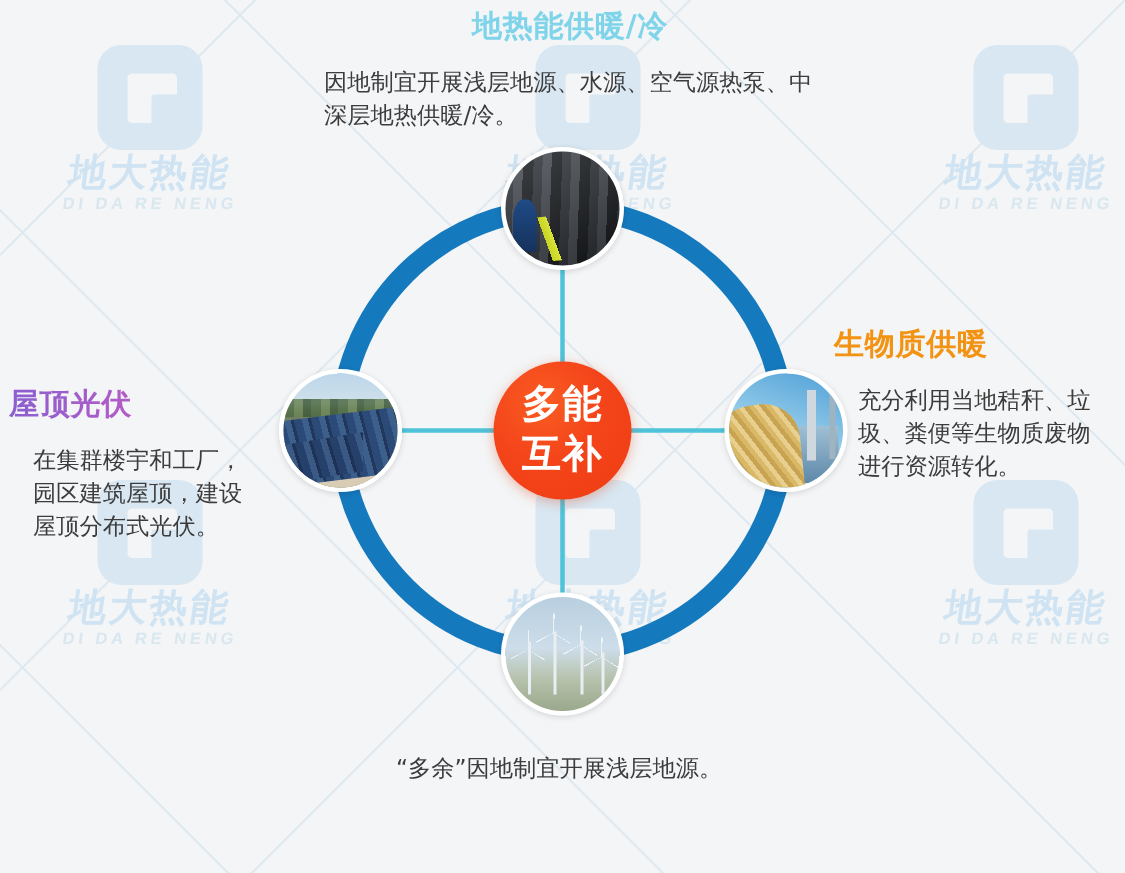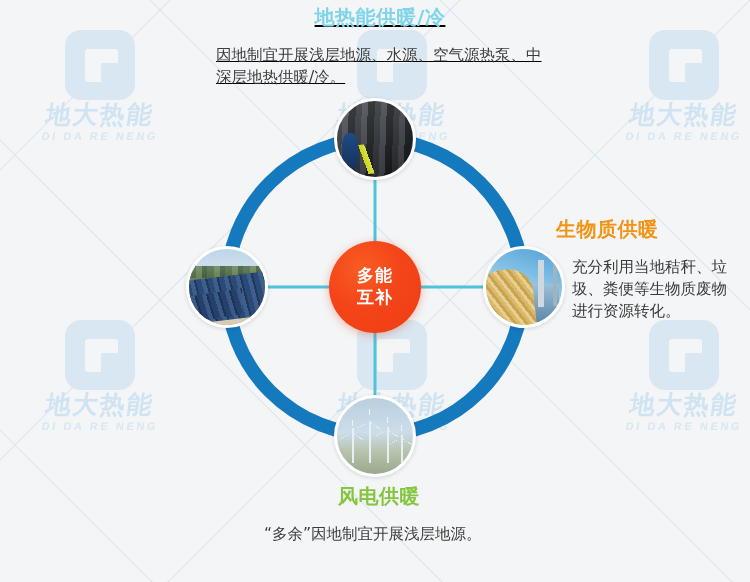--- a/index.html
+++ b/index.html
@@ -133,35 +133,35 @@
   }
 
   .center-circle{
     position:absolute;left:375px;top:287px;width:92px;height:92px;
     margin:-46px 0 0 -46px;border-radius:50%;
     background:radial-gradient(circle at 36% 30%, #f95c22 0%, #f4441a 45%, #ef3d12 100%);
     box-shadow:0 2px 8px rgba(226,64,20,.35);
     display:flex;flex-direction:column;align-items:center;justify-content:center;
   }
   .center-circle span{
-    color:#fff;font-size:17px;font-weight:bold;line-height:1.28;letter-spacing:1px;
+    color:#fff;font-size:26px;font-weight:bold;line-height:1.28;letter-spacing:1px;
     font-family:"DejaVu Sans","Liberation Sans",sans-serif;
   }
 
   .label{position:absolute;}
   .label h3{
     margin:0 0 4px;font-size:20px;font-weight:bold;line-height:1.1;letter-spacing:.5px;
     font-family:"DejaVu Sans","Liberation Sans",sans-serif;
   }
   .label p{
     margin:16px;font-size:15.5px;line-height:1.42;color:#3c3c3c;
     font-family:"DejaVu Sans","Liberation Sans",sans-serif;
   }
 
-  #lbl-geo{left:200px;top:6px;width:360px;text-align:left;text-decoration:underline;}
+  #lbl-geo{left:200px;top:6px;width:360px;text-align:left;}
   #lbl-geo h3{color:#7fd4ea;text-align:center;}
   #lbl-bio{left:556px;top:218px;width:196px;}
   #lbl-bio h3{color:#f39314;}
   #lbl-solar{left:6px;top:258px;width:172px;}
   #lbl-solar h3{
     background:linear-gradient(95deg,#8a5fd0 0%,#b45cc6 48%,#e45fa8 100%);
     -webkit-background-clip:text;background-clip:text;color:transparent;
   }
   #lbl-wind{left:248px;top:485px;width:262px;}
   #lbl-wind h3{color:#86c540;text-align:center;}
@@ -288,19 +288,22 @@
       <h3>地热能供暖/冷</h3>
       <p>因地制宜开展浅层地源、水源、空气源热泵、中深层地热供暖/冷。</p>
     </div>
 
     <div class="label" id="lbl-bio">
       <h3>生物质供暖</h3>
       <p>充分利用当地秸秆、垃圾、粪便等生物质废物进行资源转化。</p>
     </div>
 
     <div class="label" id="lbl-wind">
-      <h3>风电供暖</h3>
       <p>“多余”因地制宜开展浅层地源。</p>
     </div>
 
+    <div class="label" id="lbl-solar">
+      <h3>屋顶光伏</h3>
+      <p>在集群楼宇和工厂，园区建筑屋顶，建设屋顶分布式光伏。</p>
+    </div>
 
   </div>
 </div>
 
 </body></html>

